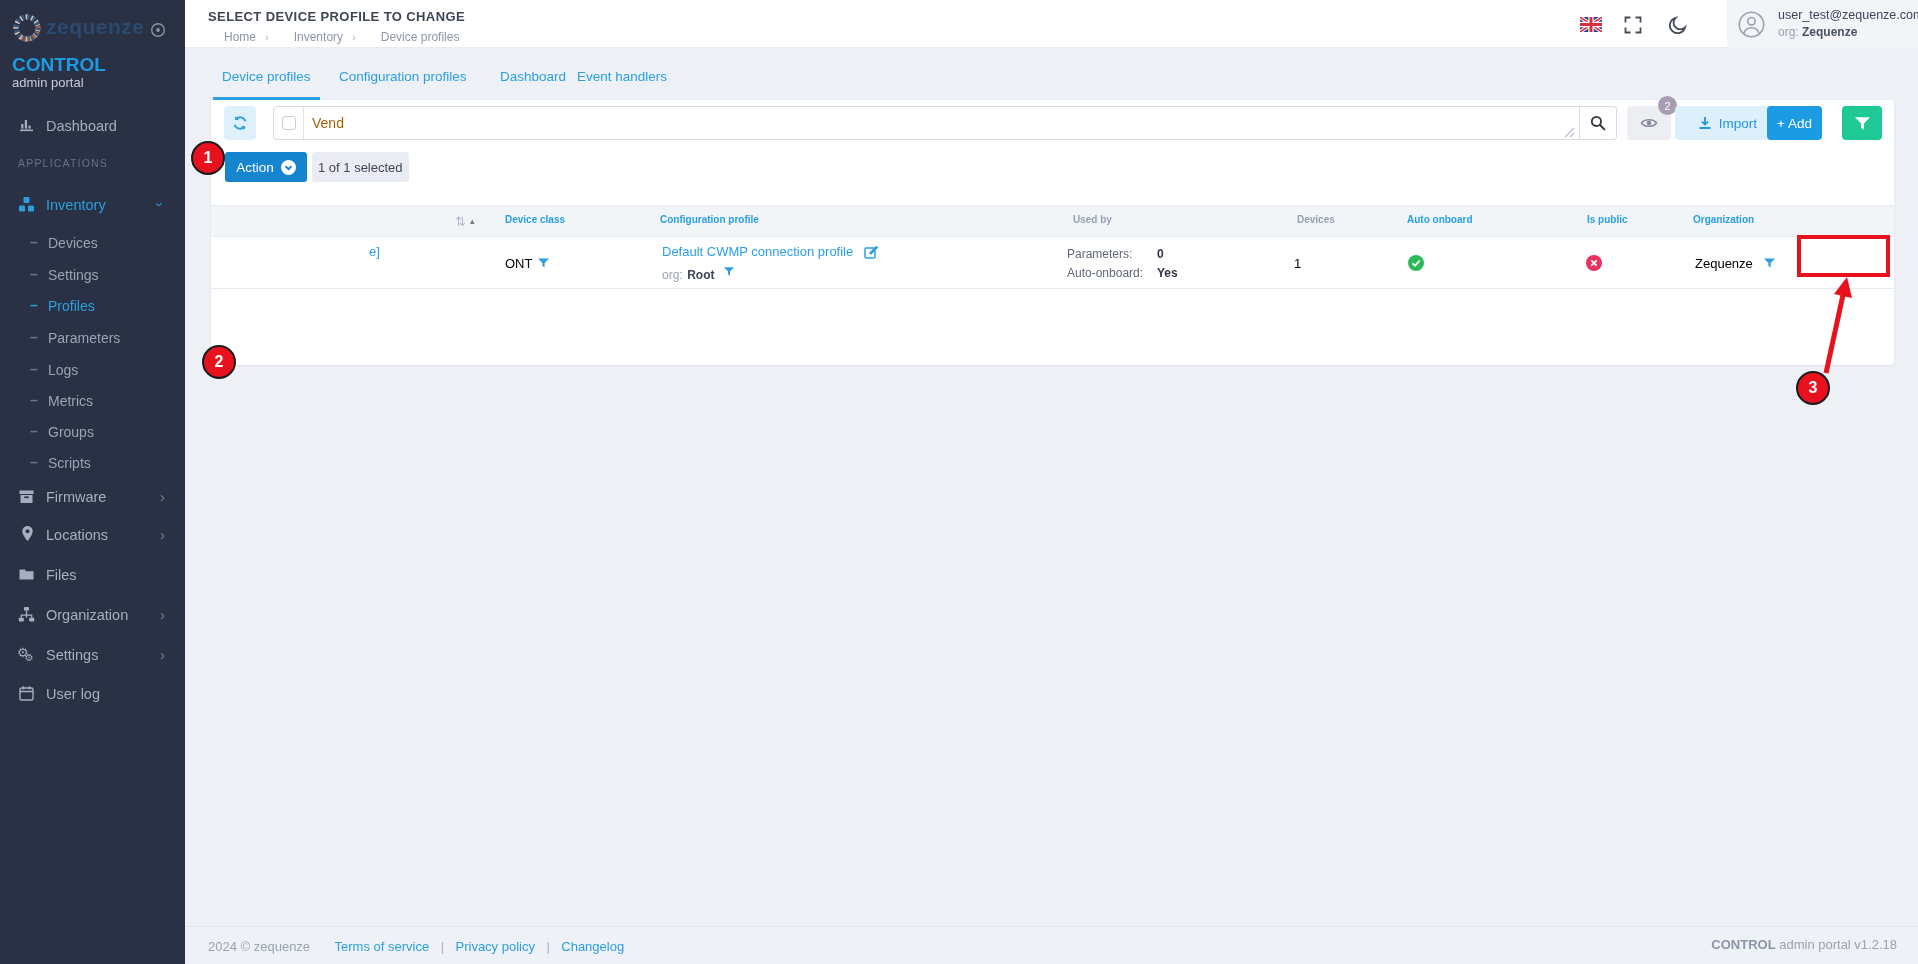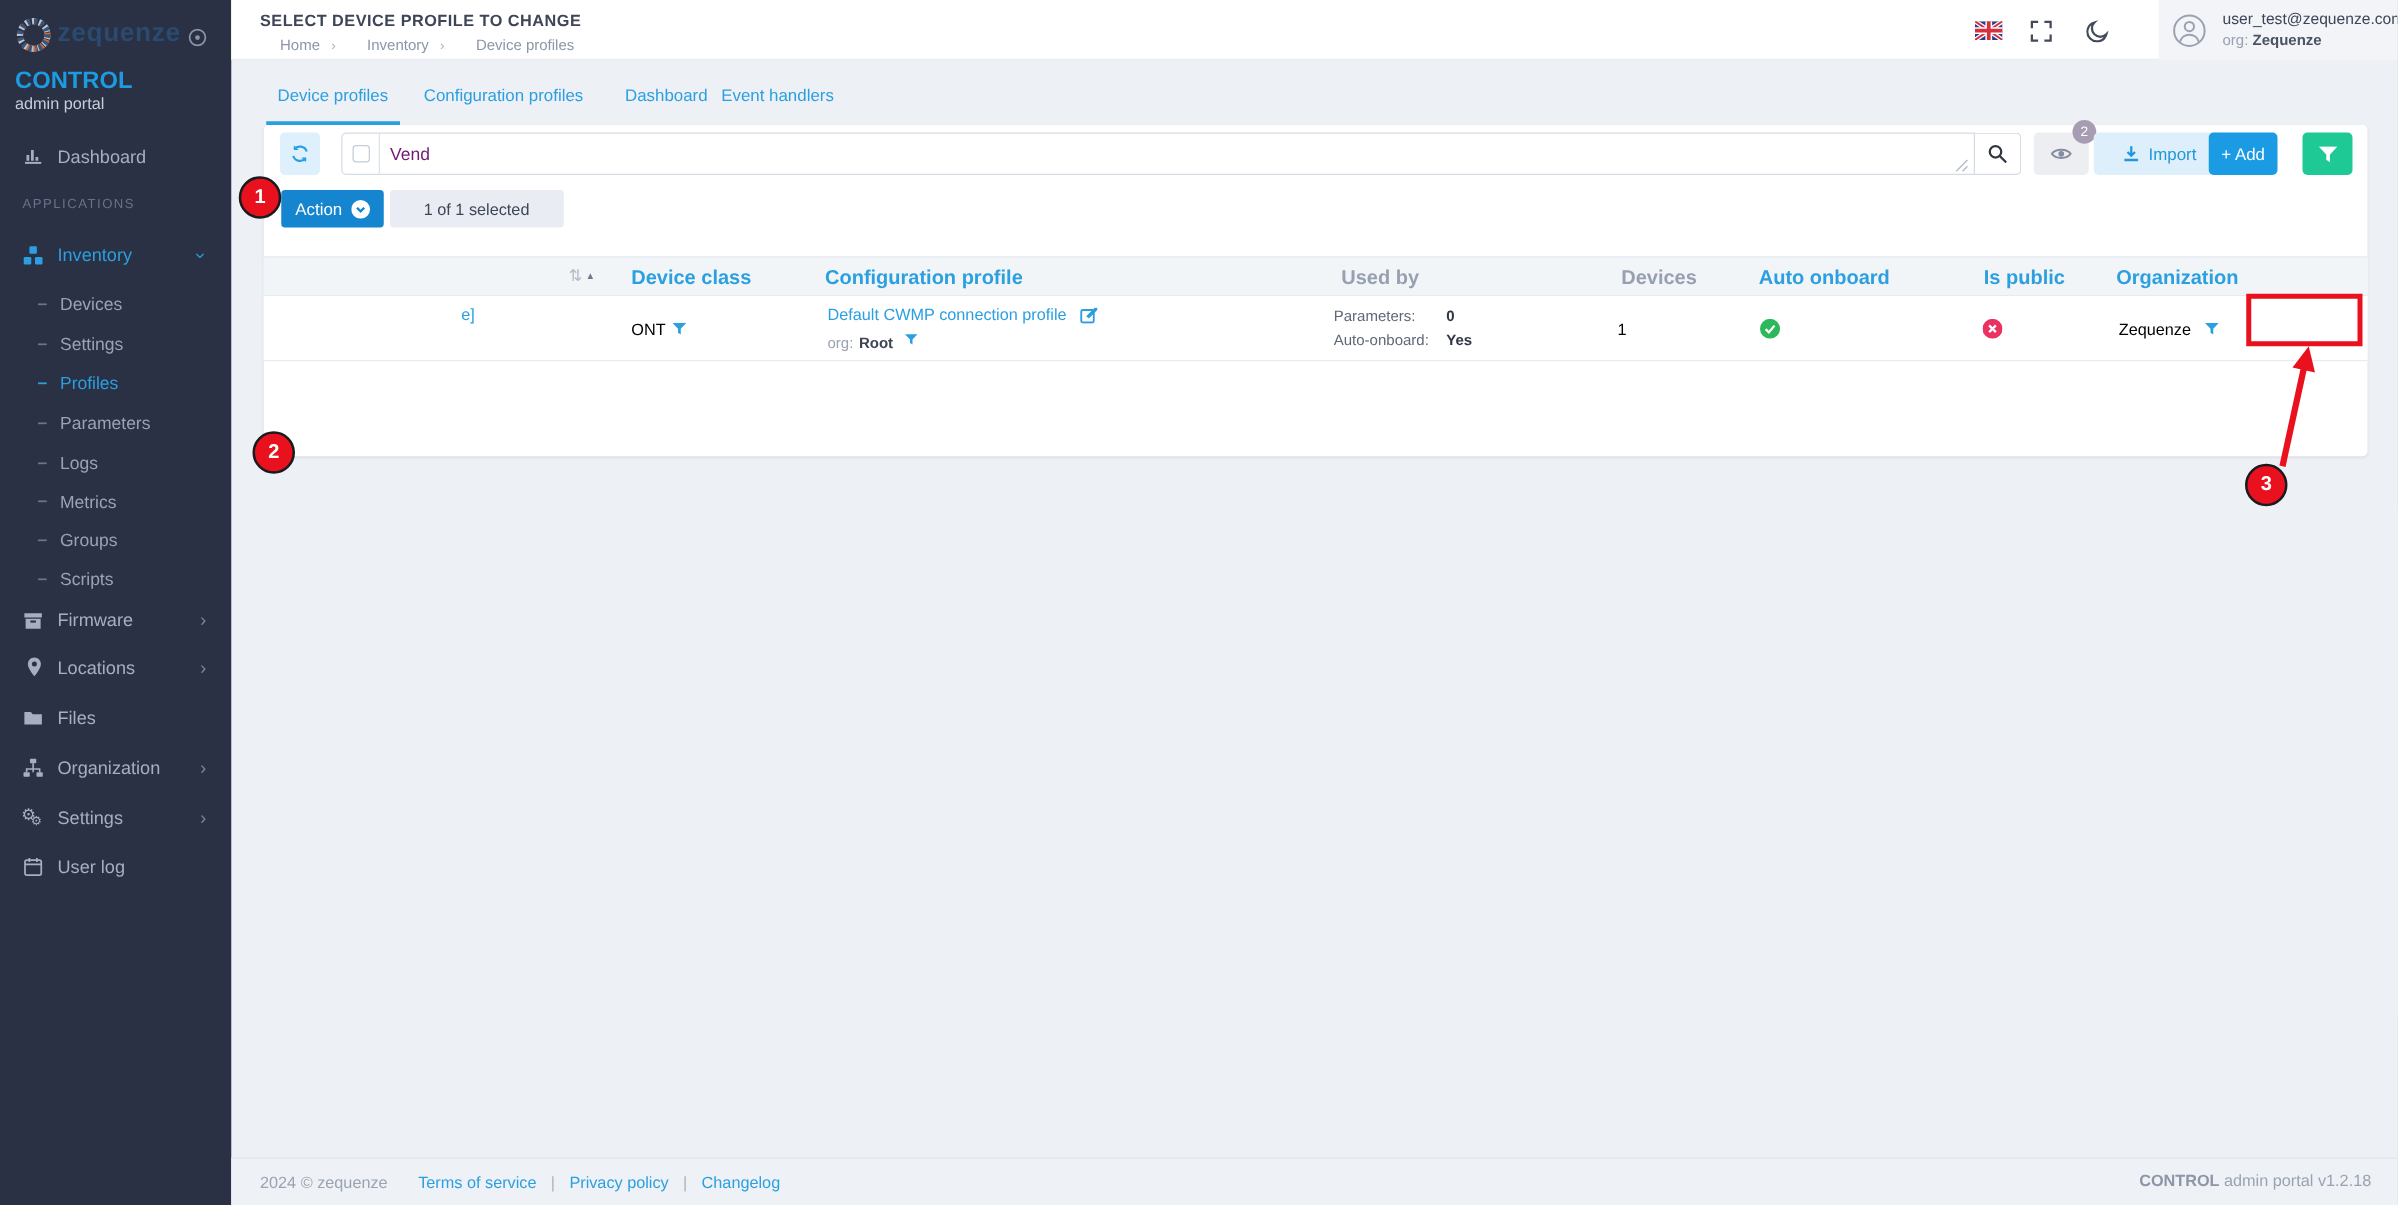--- a/index.html
+++ b/index.html
@@ -35,33 +35,33 @@
 
   
   .card{left:211px;top:100px;width:1683px;height:265px;background:#fff;border-radius:4px;
         box-shadow:0 1px 2px rgba(40,50,70,.08);z-index:1;}
   .btn{display:flex;align-items:center;justify-content:center;border-radius:4px;}
   .refresh-btn{background:#def0fb;}
   .inputbox{border:1px solid #d5dbe4;border-radius:4px 0 0 4px;background:#fff;}
   .inputbox .divider{position:absolute;left:29px;top:0;bottom:0;border-left:1px solid #dde2ea;}
   .checkbox{border:1px solid #c3ccd9;border-radius:3px;background:#fff;}
   .search-input{position:absolute;left:36px;top:1px;width:1240px;height:30px;border:none;outline:none;
-                font-size:14px;color:#701a75;font-family:inherit;background:transparent;}
+                font-size:14px;color:#a16207;font-family:inherit;background:transparent;}
   .search-btn{background:#fff;border:1px solid #d5dbe4;border-left:none;border-radius:0 4px 4px 0;}
   .eye-btn{background:#eceef2;}
   .badge{border-radius:50%;background:#a79db3;color:#fff;font-size:11px;display:flex;align-items:center;justify-content:center;}
   .import-btn{background:#ddeffb;color:#2196dd;font-size:13.5px;gap:7px;}
   .add-btn{background:#1a9be3;color:#fff;font-size:13.5px;}
   .filter-btn{background:#1ec995;}
   .action-btn{background:#1585d0;color:#fff;font-size:13.5px;gap:7px;border-radius:3px;}
-  .chip{background:#e9edf3;color:#3e4557;font-size:13px;border-radius:3px;padding:0 27px;display:flex;align-items:center;}
+  .chip{background:#e9edf3;color:#3e4557;font-size:13px;border-radius:3px;padding:0 6px;display:flex;align-items:center;}
 
   
   .thead{background:#f1f5f8;border-top:1px solid #e6ebf1;border-bottom:1px solid #e6ebf1;}
-  .th{font-size:16px;font-weight:bold;}
+  .th{font-size:10px;font-weight:bold;}
   .th-blue{color:#2b9fe0;}
   .th-gray{color:#97a0b0;}
   .trow{background:#fff;border-bottom:1px solid #e8ecf2;}
   .cell{font-size:13px;color:#000000;}
   .link{font-size:13px;color:#2b9fe0;text-decoration:none;cursor:pointer;}
   .sub-gray{font-size:12px;color:#99a2b2;}
   .sub-bold{font-size:12px;color:#3e4557;font-weight:bold;}
   .kv-label{display:inline-block;width:90px;font-size:12px;color:#5f6878;}
   .kv-val{font-size:12px;font-weight:bold;color:#2f3644;}
   .sort-glyph{font-family:"DejaVu Sans",sans-serif;font-size:13px;color:#b3bac7;}

